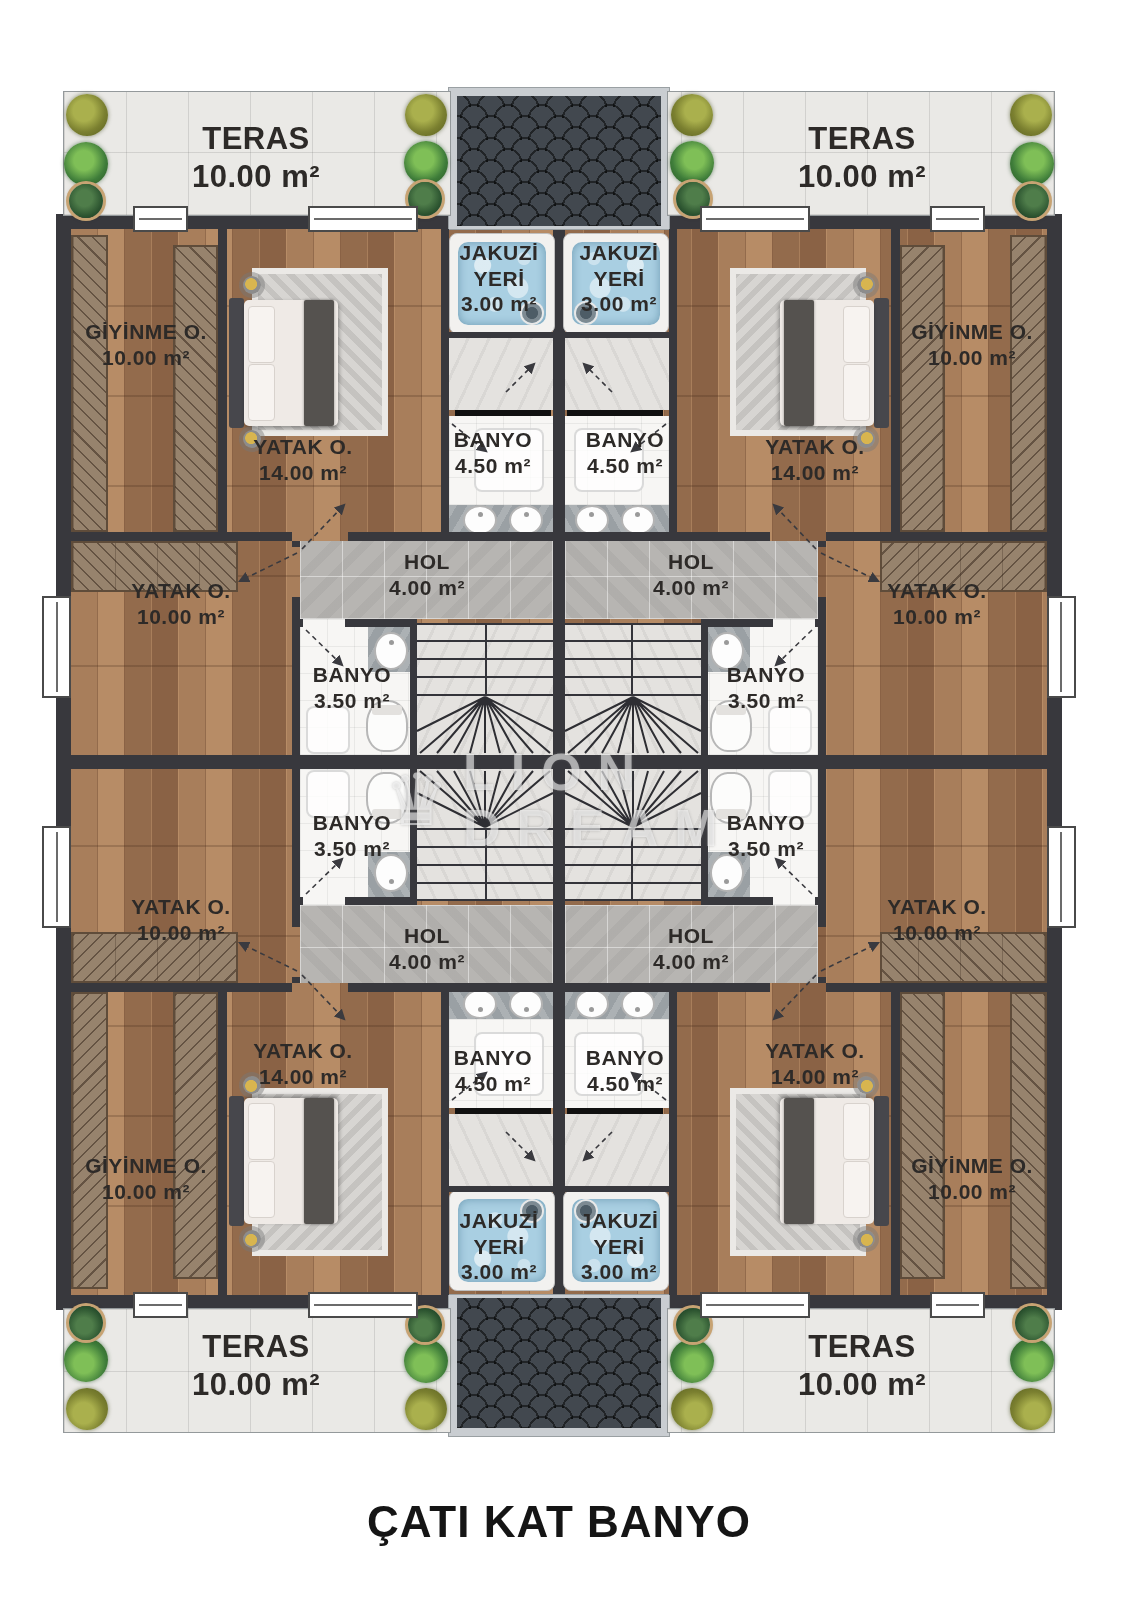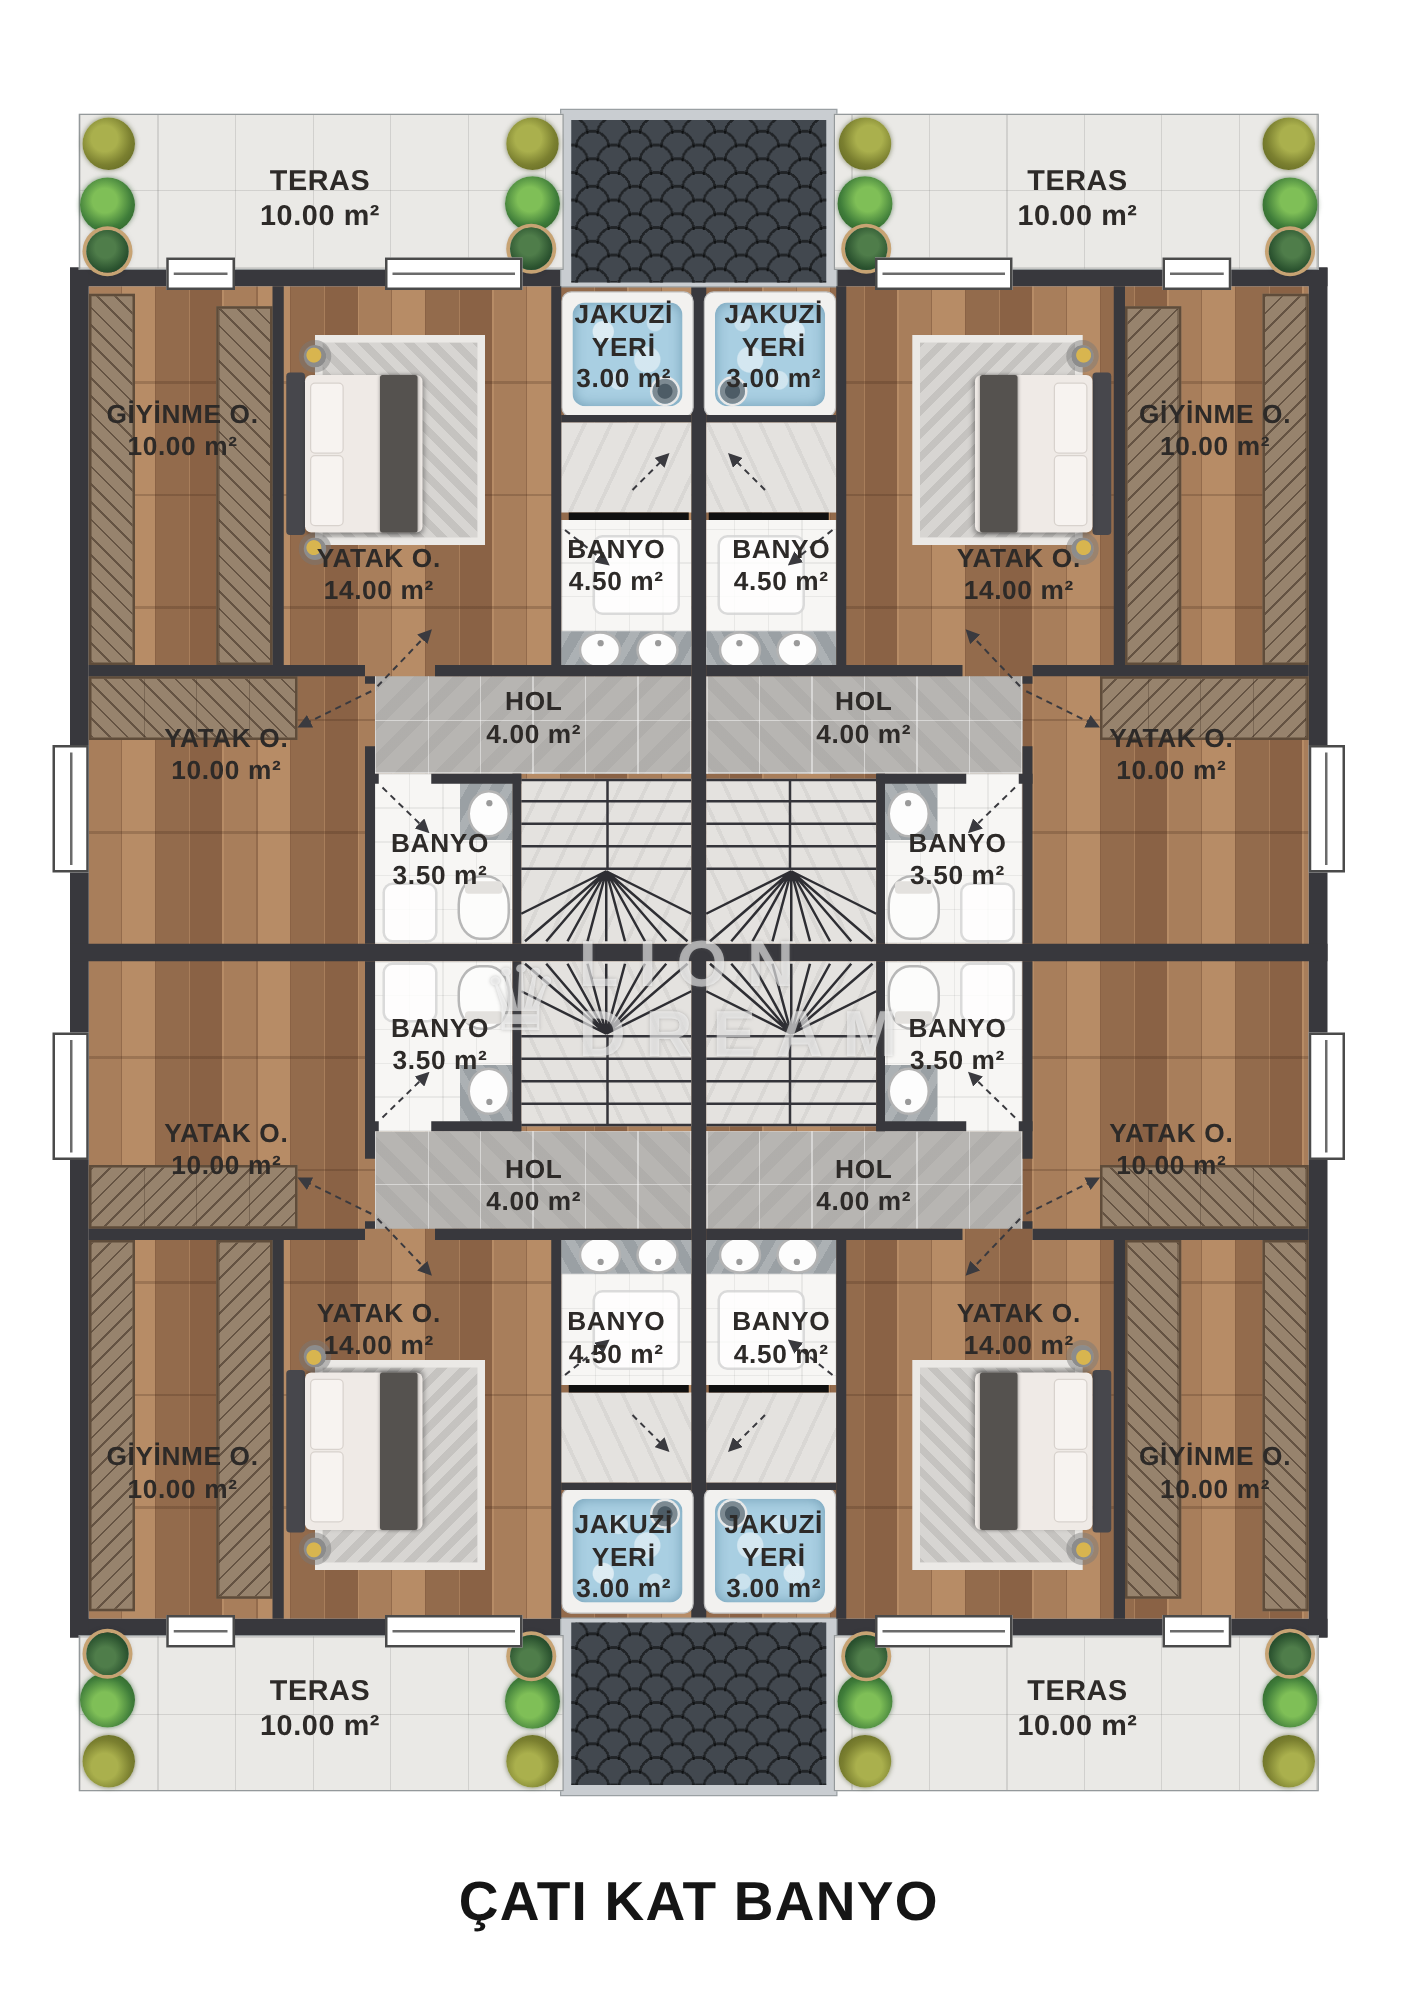--- a/index.html
+++ b/index.html
@@ -78,21 +78,21 @@
   .p-green{background:radial-gradient(circle at 45% 42%, #7fbf57 0 28%, #3f7d3a 62%, #24511f 100%);
       box-shadow:0 0 4px rgba(20,70,20,.55);}
   .p-dark{background:radial-gradient(circle at 45% 42%, #4f7d4a 0 30%, #2c5430 65%, #16331a 100%);
       box-shadow:0 0 0 3px #c7a373, 0 0 5px rgba(0,0,0,.5);}
   .quad{position:absolute;left:0;top:0;width:1131px;height:1600px;transform-origin:559px 762px;}
   .quad.tr{transform:scaleX(-1);} .quad.bl{transform:scaleY(-1);} .quad.br{transform:scale(-1,-1);}
   .qsvg{position:absolute;left:0;top:0;pointer-events:none;}
   .lbl{position:absolute;transform:translate(-50%,-50%);text-align:center;color:var(--label);
       font-weight:bold;font-size:21px;line-height:1.22;white-space:nowrap;letter-spacing:.5px;}
   .lbl span{display:block;}
-  .lbl-lg{font-size:23px;}
+  .lbl-lg{font-size:31px;}
   .watermark{position:absolute;left:559px;top:800px;transform:translate(-50%,-50%);
       display:flex;align-items:center;gap:14px;color:rgba(255,255,255,.55);
       text-shadow:0 0 3px rgba(110,110,110,.4);pointer-events:none;}
   .watermark .crown{font-size:72px;line-height:1;}
   .watermark .wm-lines{font-weight:bold;font-size:52px;letter-spacing:16px;line-height:1.08;}
   .title{position:absolute;left:559px;top:1497px;transform:translateX(-50%);
       font-size:44px;font-weight:bold;letter-spacing:1px;color:#151515;white-space:nowrap;}
 </style>
 </head>
 <body>

